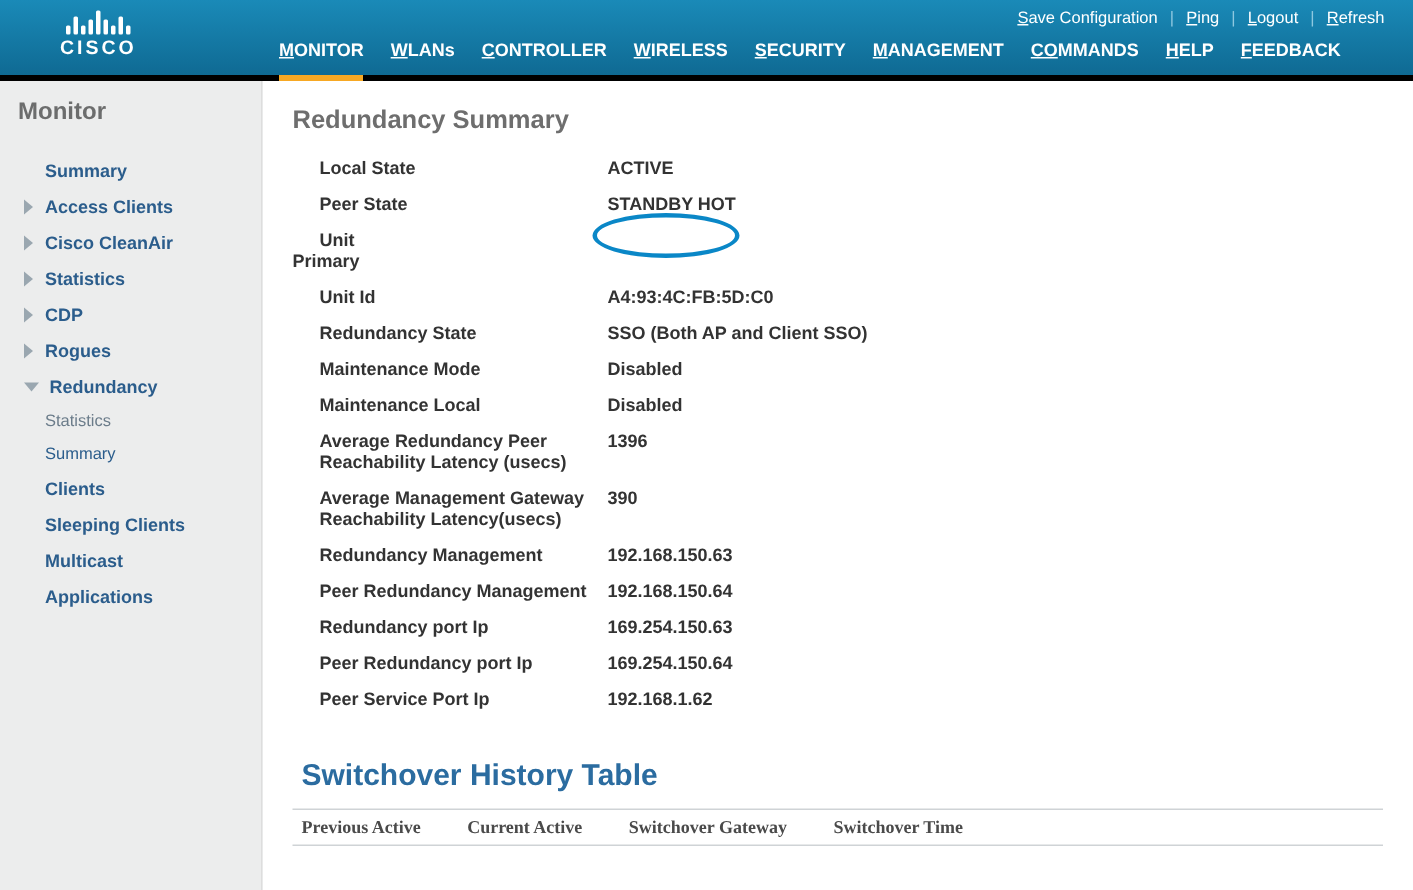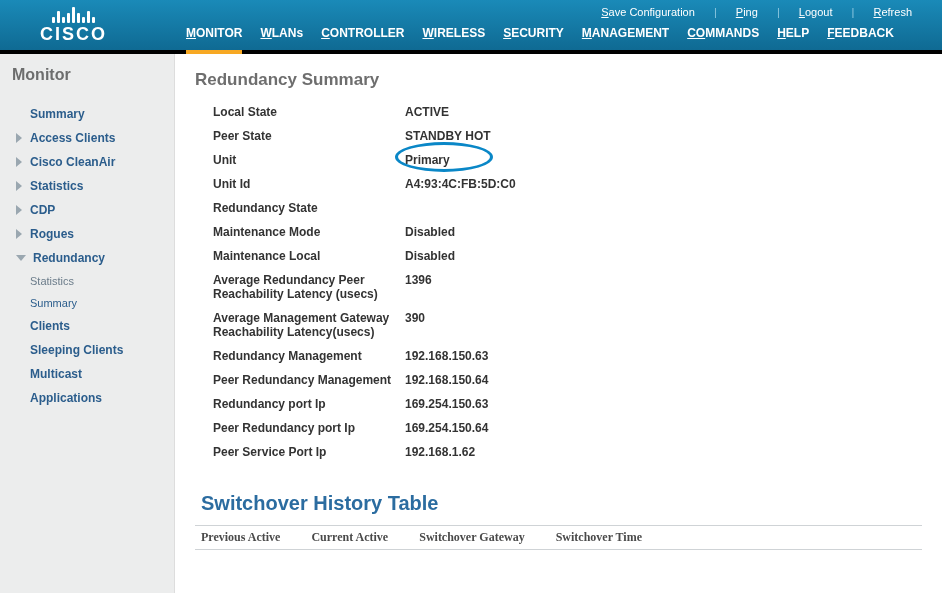--- a/index.html
+++ b/index.html
@@ -29,35 +29,35 @@
     align-items: flex-end;
     gap: 2px;
     height: 18px;
   }
   .logo-bars span {
     width: 3px;
     background: #fff;
     border-radius: 1px;
   }
   .logo-text {
-    font-size: 18px;
+    font-size: 13px;
     font-weight: bold;
     letter-spacing: 2px;
     margin-top: 1px;
   }
   .top-links {
     position: absolute;
     right: 18px;
     top: 6px;
     font-size: 11px;
   }
   .top-links a {
     color: #fff;
     text-decoration: none;
-    margin: 0 12px;
+    margin: 0 1px;
   }
   .top-links a u { text-decoration: underline; }
   .top-links .sep { color: #8ec8e0; margin: 0 4px; }
   .navbar {
     position: absolute;
     left: 186px;
     bottom: 0;
     display: flex;
     gap: 18px;
     align-items: flex-end;
@@ -282,31 +282,32 @@
 
     <div id="fields-container">
         <div class="kv">
           <div class="k">Local State</div>
           <div class="v">ACTIVE</div>
         </div>
         <div class="kv">
           <div class="k">Peer State</div>
           <div class="v">STANDBY HOT</div>
         </div>
-        <div class="kv" style="position: relative;">
+        <div class="kv" style="position: relative; flex-direction: column;">
           <div class="k">Unit</div>
           <div class="v">Primary</div>
           <div class="highlight-ellipse" style="left: 200px;"></div>
         </div>
         <div class="kv">
           <div class="k">Unit Id</div>
           <div class="v">A4:93:4C:FB:5D:C0</div>
         </div>
         <div class="kv">
           <div class="k">Redundancy State</div>
+          <div class="v">SSO (Both AP and Client SSO)</div>
         </div>
         <div class="kv">
           <div class="k">Maintenance Mode</div>
           <div class="v">Disabled</div>
         </div>
         <div class="kv">
           <div class="k">Maintenance Local</div>
           <div class="v">Disabled</div>
         </div>
         <div class="kv">

